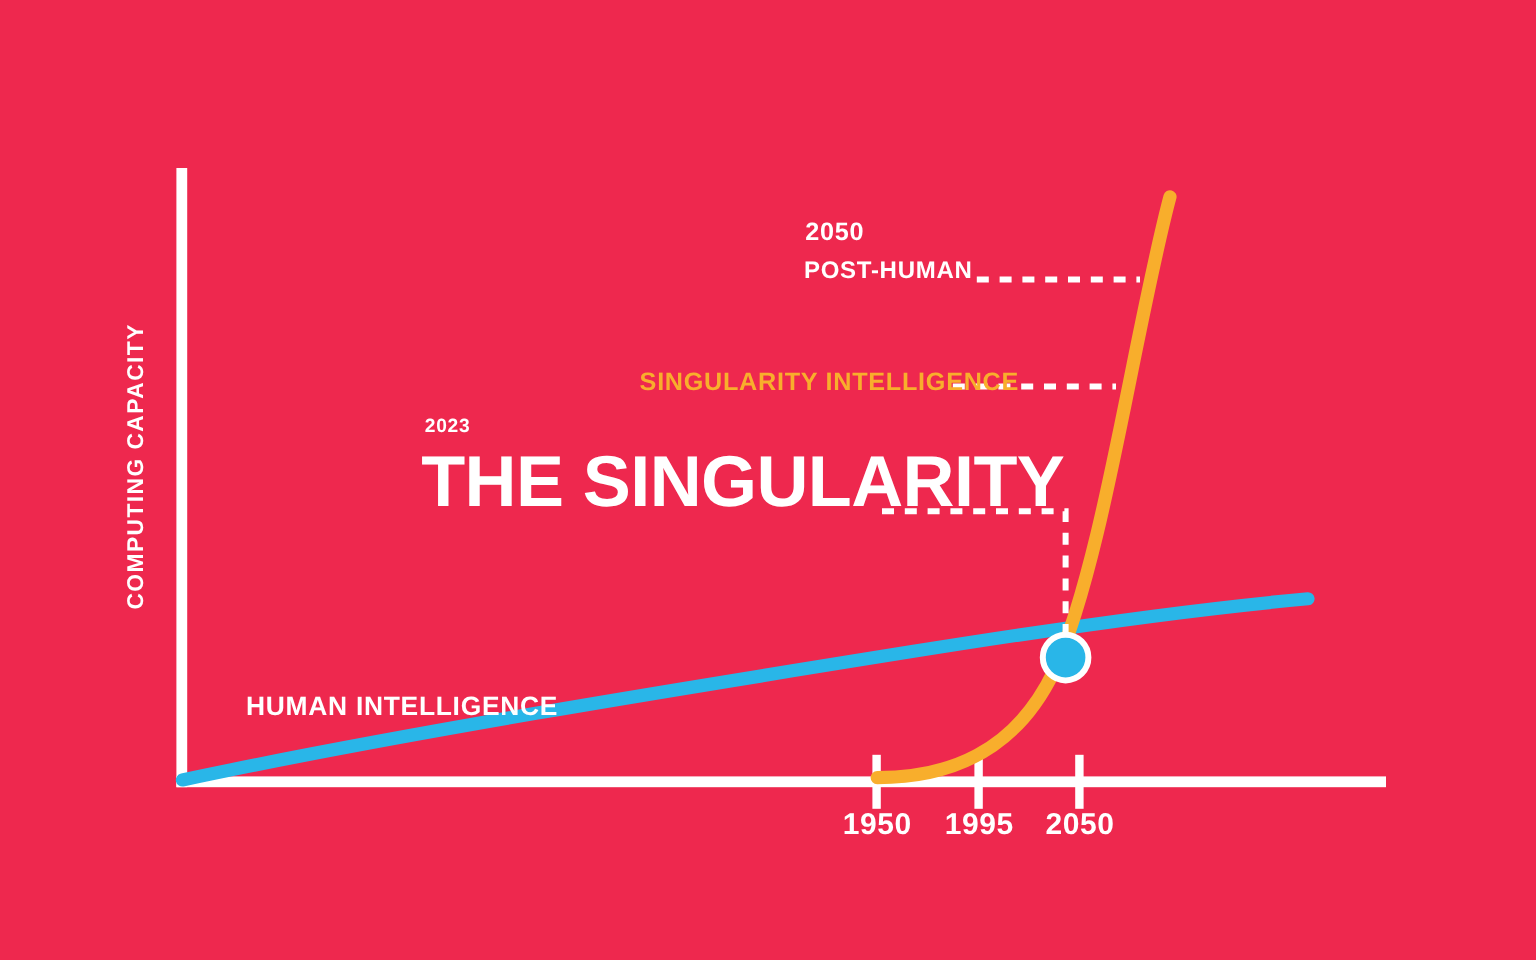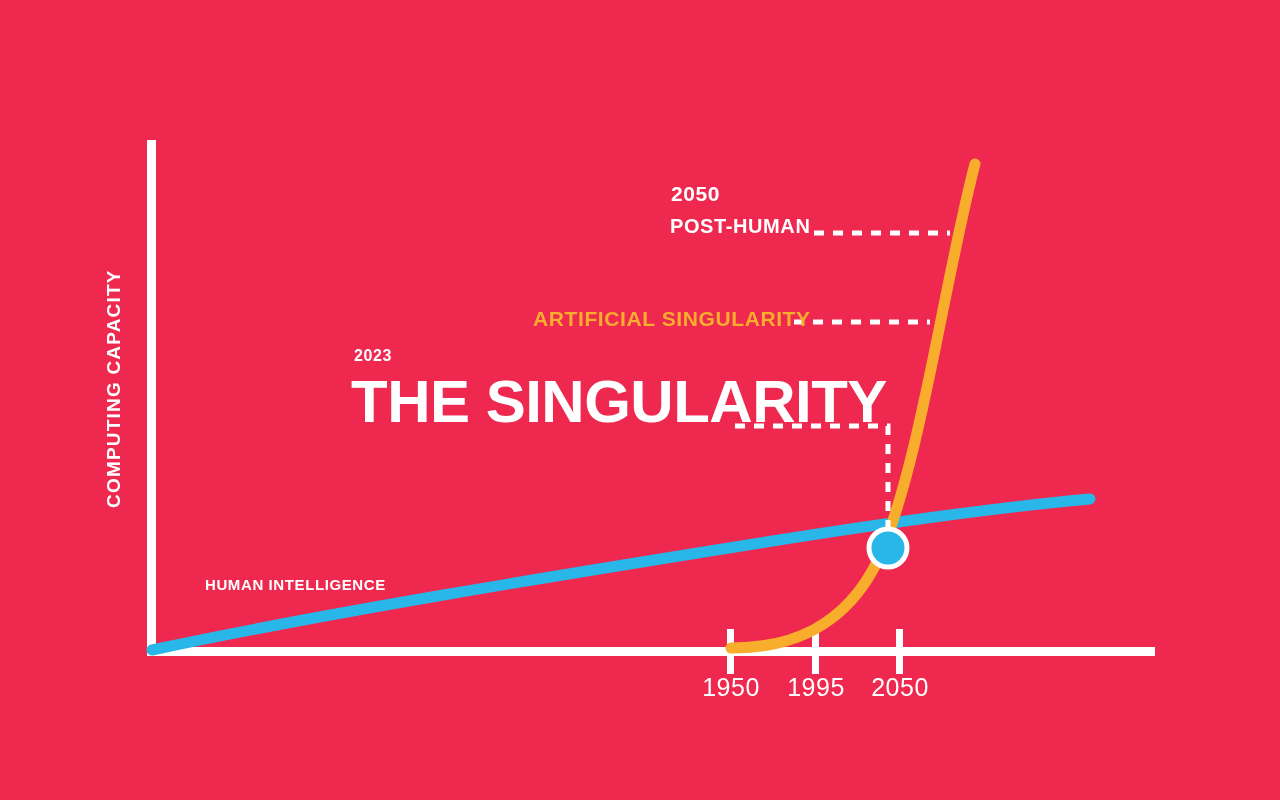--- a/index.html
+++ b/index.html
@@ -41,21 +41,21 @@
     top: 508px;
     font-size: 19px;
     letter-spacing: 1.2px;
     transform: rotate(-90deg);
     transform-origin: left top;
     line-height: 1;
   }
   #human-intelligence-label {
     left: 205px;
     top: 576px;
-    font-size: 15px;
+    font-size: 22px;
     letter-spacing: 0.6px;
   }
   #ai-label {
     left: 533px;
     top: 307px;
     font-size: 21px;
     color: #F8AE2C;
     letter-spacing: 0.6px;
   }
   #posthuman-year {
@@ -81,21 +81,21 @@
     top: 372px;
     font-size: 60px;
     letter-spacing: -0.5px;
     line-height: 1;
   }
   .xtick-label {
     position: absolute;
     top: 673px;
     color: #FFFFFF;
     font-family: "Liberation Sans Narrow", "Liberation Sans", sans-serif;
-    font-weight: normal;
+    font-weight: bold;
     font-size: 25px;
     letter-spacing: 0.5px;
     transform: translateX(-50%);
     white-space: nowrap;
   }
 </style>
 </head>
 <body>
 
 <div id="stage">
@@ -120,21 +120,21 @@
 
     <path d="M 735 426 L 888 426 L 888 530" fill="none" stroke="#FFFFFF" stroke-width="5" stroke-dasharray="10 9" stroke-linecap="butt"></path>
 
     <circle cx="888" cy="548" r="19" fill="#29B6E8" stroke="#FFFFFF" stroke-width="5"></circle>
   </svg>
 
   <div class="lbl" id="y-axis-title">COMPUTING CAPACITY</div>
 
   <div class="lbl" id="human-intelligence-label">HUMAN INTELLIGENCE</div>
 
-  <div class="lbl" id="ai-label">ARTIFICIAL SINGULARITY</div>
+  <div class="lbl" id="ai-label">SINGULARITY INTELLIGENCE</div>
 
   <div class="lbl" id="posthuman-year">2050</div>
   <div class="lbl" id="posthuman-label">POST-HUMAN</div>
 
   <div class="lbl" id="singularity-year">2023</div>
   <div class="lbl" id="singularity-title">THE SINGULARITY</div>
 
   <div class="xtick-label" style="left:731px;">1950</div>
   <div class="xtick-label" style="left:816px;">1995</div>
   <div class="xtick-label" style="left:900px;">2050</div>

